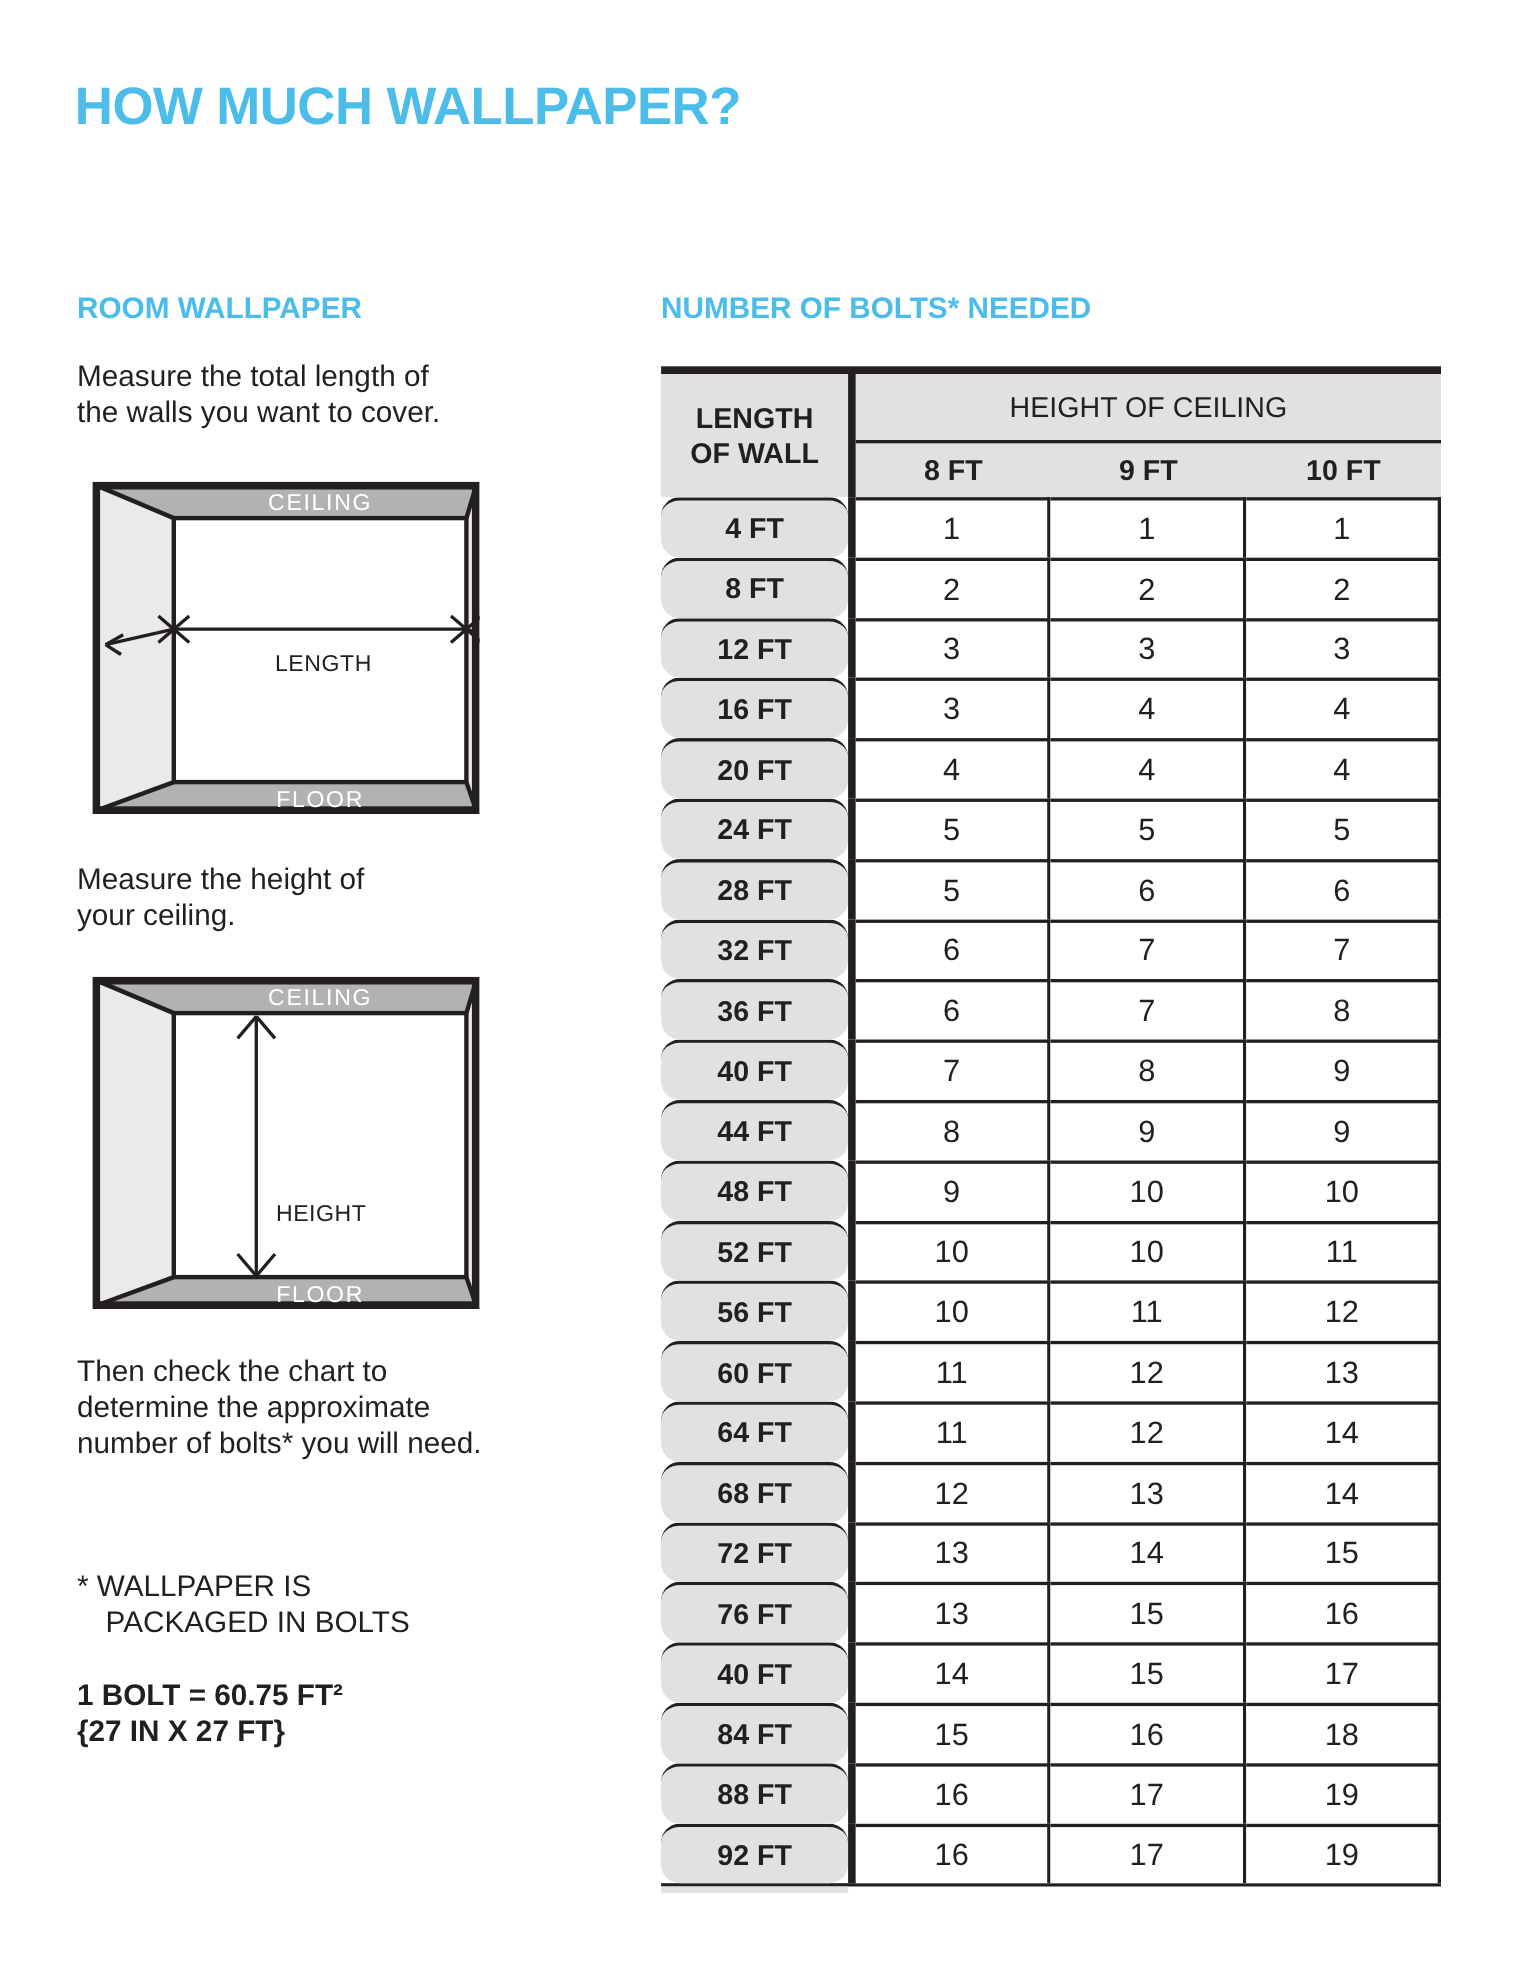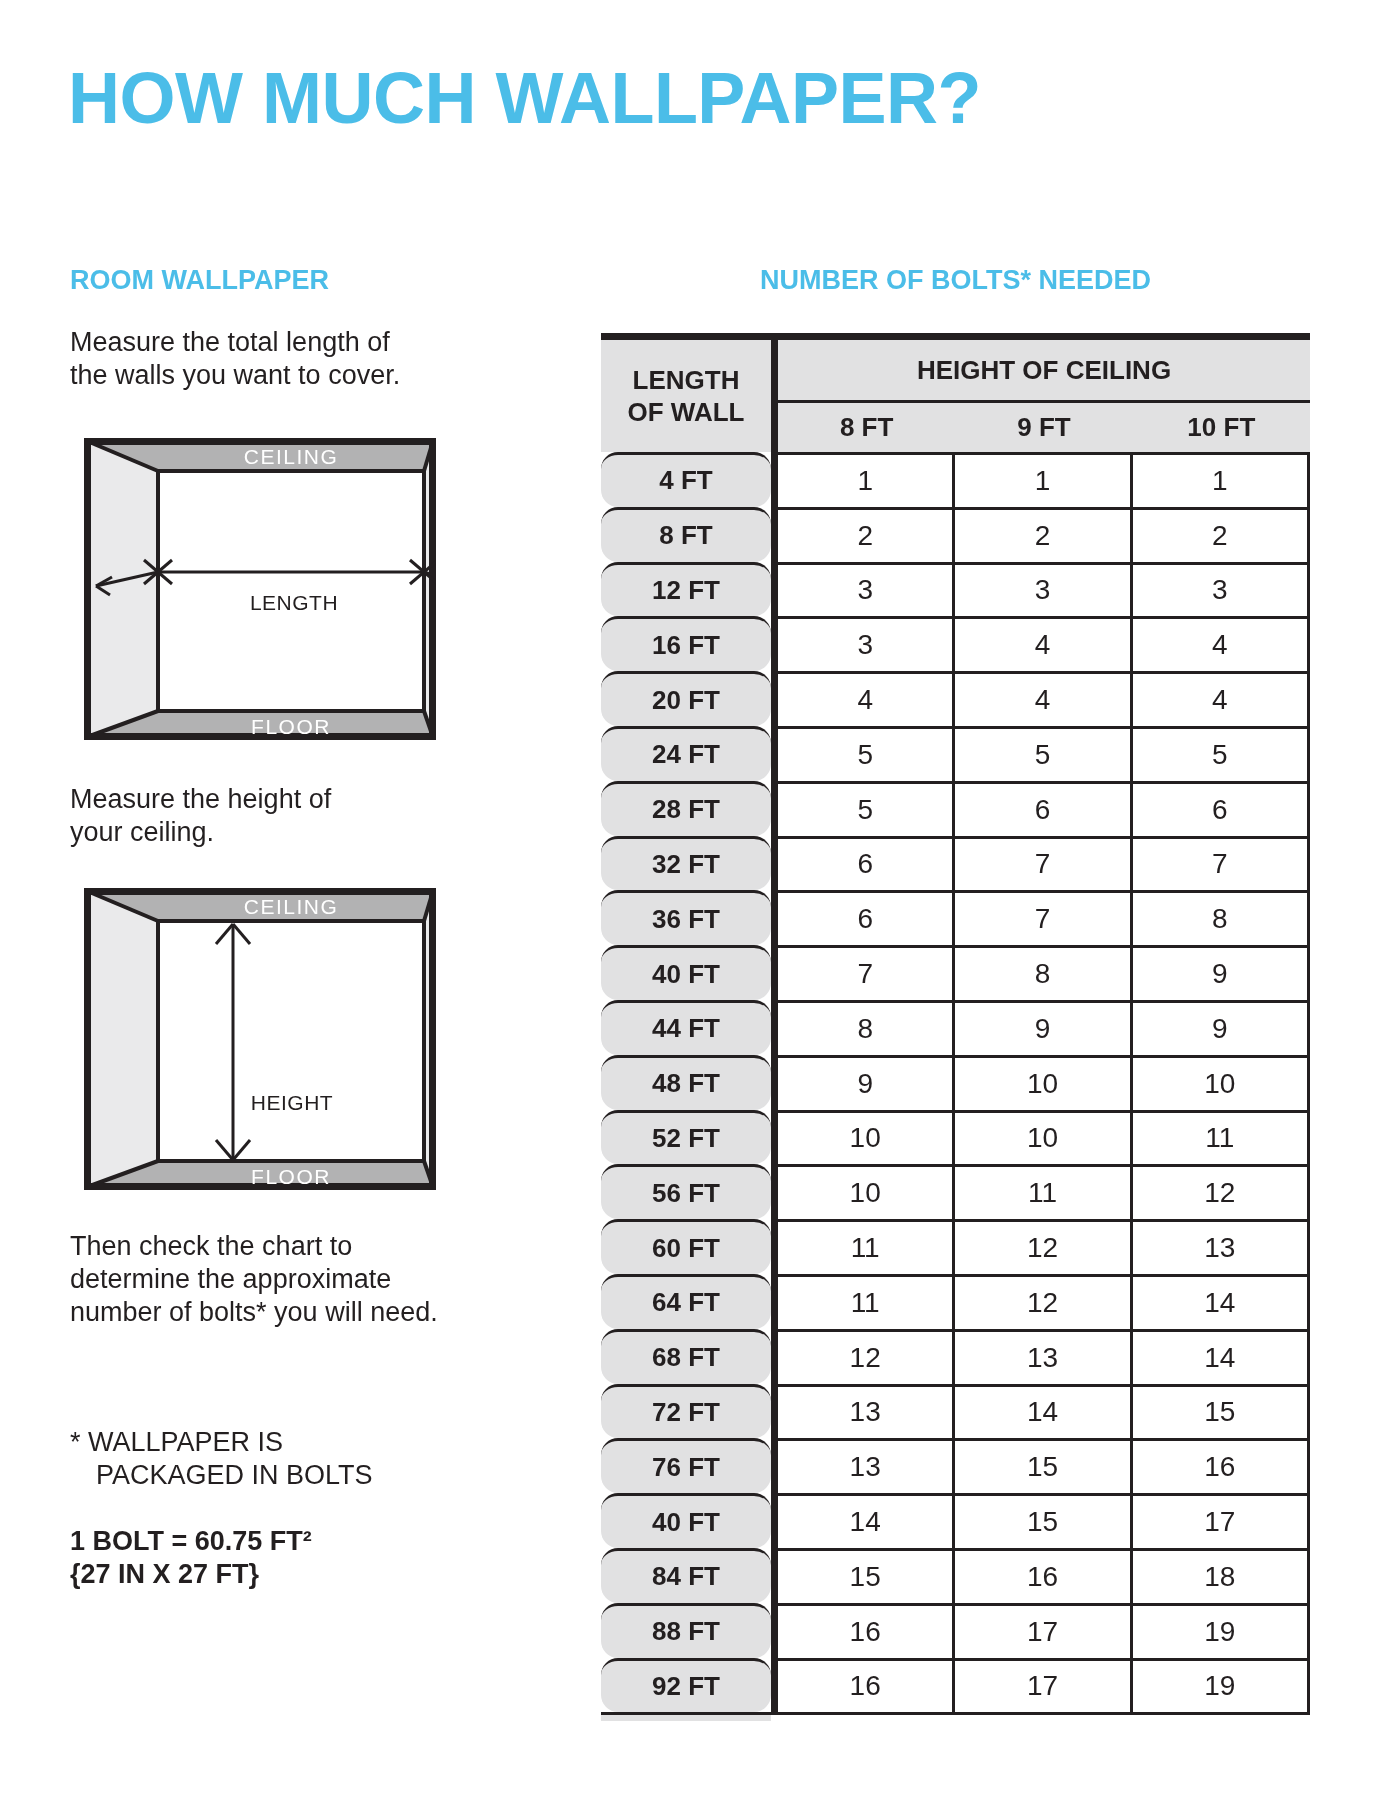--- a/index.html
+++ b/index.html
@@ -3,28 +3,28 @@
 <meta charset="utf-8">
 <style>
   html,body{margin:0;padding:0;}
   body{
     width:1391px;height:1800px;background:#ffffff;position:relative;
     font-family:"Liberation Sans",sans-serif;color:#231F20;overflow:hidden;
   }
   .abs{position:absolute;}
   .multiline{white-space:pre-line;}
   .title{
-    left:68px;top:70px;font-size:72px;line-height:56px;font-weight:bold;
+    left:68px;top:70px;font-size:48px;line-height:56px;font-weight:bold;
     color:#4BBDE8;letter-spacing:-0.5px;margin:0;
   }
   .section-heading{
     font-size:27px;line-height:33px;font-weight:bold;color:#4BBDE8;
   }
   .left-heading{left:70px;top:264px;}
-  .table-heading{left:601px;top:264px;width:709px;text-align:center;}
+  .table-heading{left:601px;top:264px;width:709px;text-align:left;}
   .body-text{
     left:70px;font-size:27px;line-height:33px;color:#231F20;
   }
   .note{
     left:70px;top:1426px;font-size:27px;line-height:33px;font-weight:normal;
     padding-left:26px;text-indent:-26px;
   }
   .bolt-eq{
     left:70px;top:1525px;font-size:27px;line-height:33px;font-weight:bold;
   }
@@ -42,21 +42,21 @@
   .th-label{
     width:170px;flex:none;background:#E1E1E2;display:flex;align-items:center;
     justify-content:center;text-align:center;font-weight:bold;font-size:26px;
     line-height:32px;
   }
   .vdiv{width:7px;flex:none;background:#231F20;}
   .th-right{flex:1;background:#E1E1E2;display:flex;flex-direction:column;}
   .th-span{
     height:63px;box-sizing:border-box;border-bottom:3px solid #231F20;
     display:flex;align-items:center;justify-content:center;
-    font-weight:bold;font-size:26px;
+    font-weight:normal;font-size:26px;
   }
   .th-cols{height:49px;display:flex;}
   .th-col{flex:1;display:flex;align-items:center;justify-content:center;
     font-weight:bold;font-size:26px;}
   .tbody{border-bottom:3px solid #231F20;}
   .trow{display:flex;height:54.8px;box-sizing:border-box;}
   .td-label{
     width:170px;flex:none;background:#E1E1E2;box-sizing:border-box;
     border-top:3px solid #231F20;display:flex;align-items:center;
     justify-content:center;font-weight:bold;font-size:26px;border-radius:17px;

